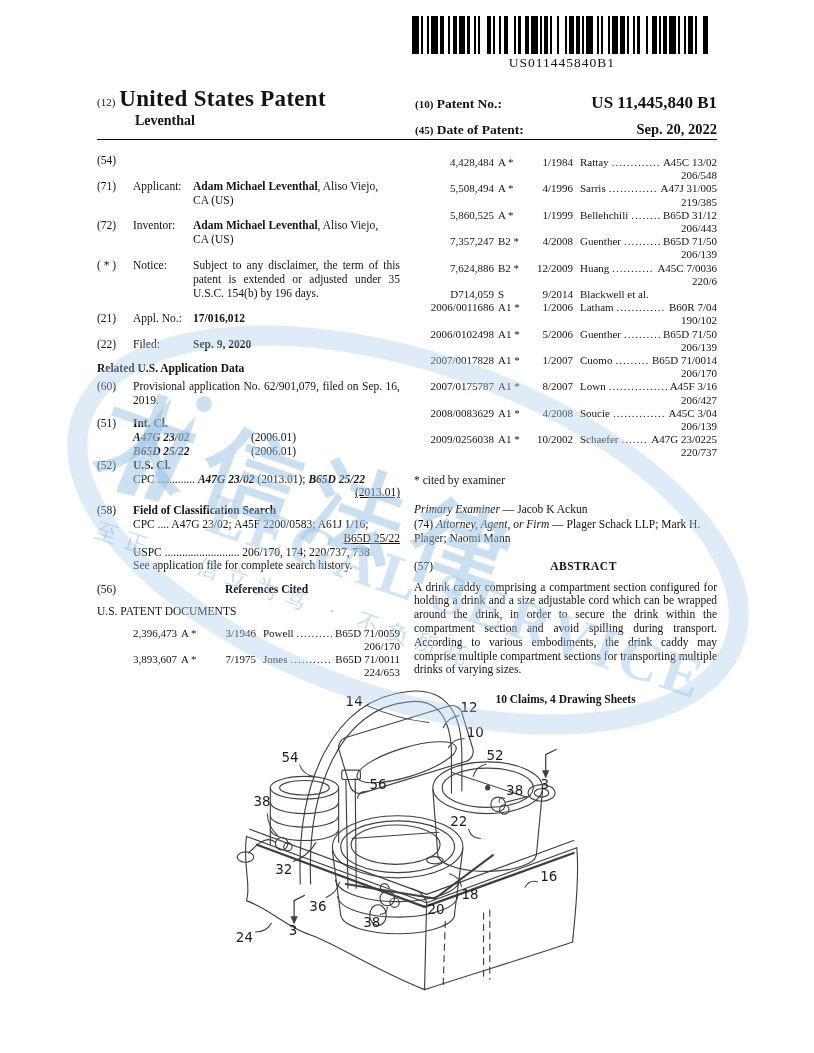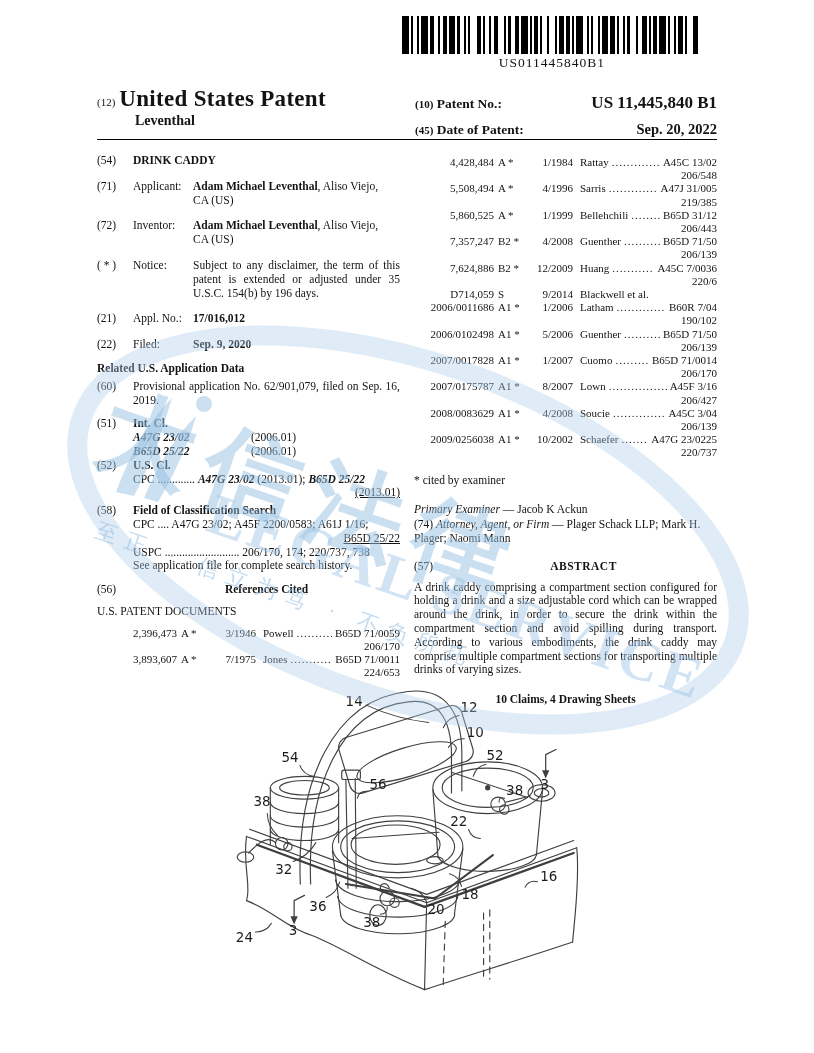--- a/index.html
+++ b/index.html
@@ -1,19 +1,19 @@
 <!DOCTYPE html>
 <html><head>
 <meta charset="utf-8">
 <style>
   html,body{margin:0;padding:0;background:#e8e8e8;}
   #page{position:relative;width:814px;height:1053px;background:#ffffff;overflow:hidden;
         font-family:"Liberation Serif",serif;color:#131313;}
   
-  #barcode-wrap{position:absolute;left:398px;top:16px;width:308px;height:56px;text-align:center;}
+  #barcode-wrap{position:absolute;left:408px;top:16px;width:308px;height:56px;text-align:center;}
   #barcode{display:flex;height:38px;align-items:stretch;justify-content:center;}
   #barcode div{flex:none;height:100%;}
   #barcode-text{font-size:13.5px;letter-spacing:1px;margin-top:1px;}
   
   #header{position:absolute;left:97px;top:86px;width:620px;display:flex;}
   .h-left{flex:1;}
   .knum{font-size:11px;}
   .h-title{font-size:23px;font-weight:bold;letter-spacing:.3px;}
   .h-surname{font-size:14px;font-weight:bold;margin-left:38px;margin-top:1px;}
   .h-right{width:302px;padding-top:4px;}
@@ -197,21 +197,20 @@
     </div>
   </div>
   <div id="header-rule"></div>
 
   <div id="columns">
 
     <div class="col">
 
       <div class="frow">
         <span class="fnum">(54)</span>
-        <span class="fval b">DRINK CADDY</span>
       </div>
 
       <div class="frow">
         <span class="fnum">(71)</span>
         <span class="flabel">Applicant:</span>
         <span class="fval"><span class="b">Adam Michael Leventhal</span><span>, Aliso Viejo,</span><br><span>CA (US)</span></span>
       </div>
 
       <div class="frow">
         <span class="fnum">(72)</span>

